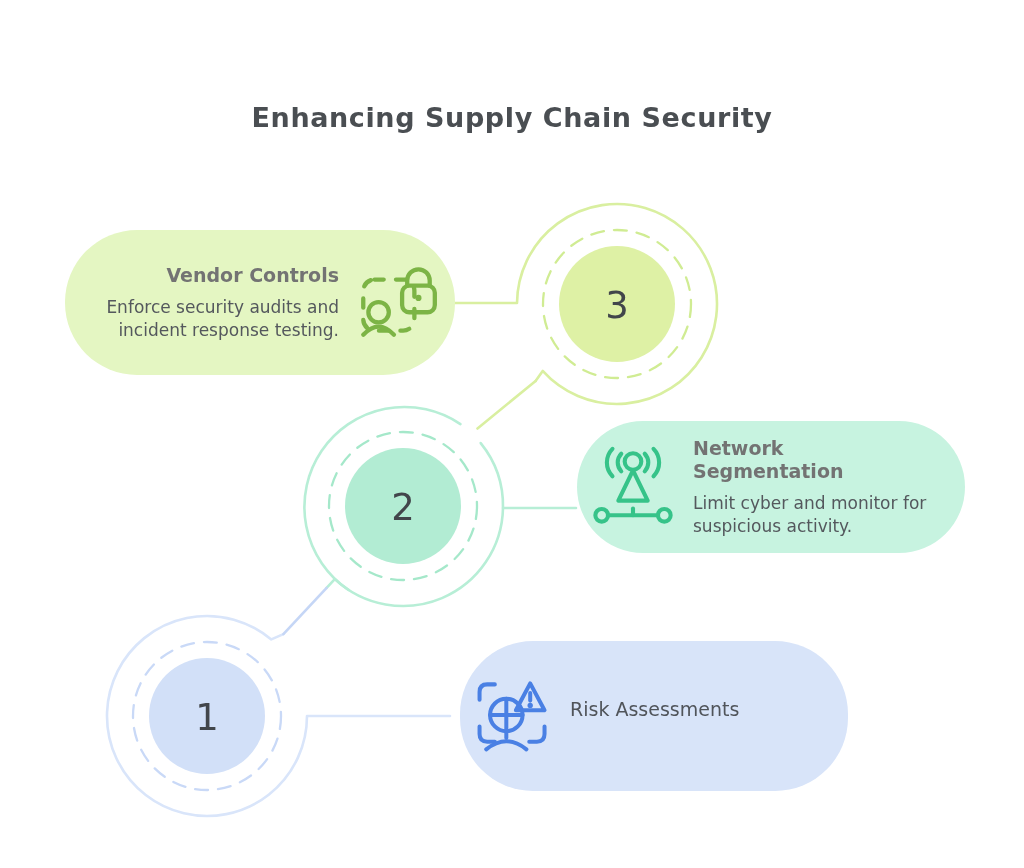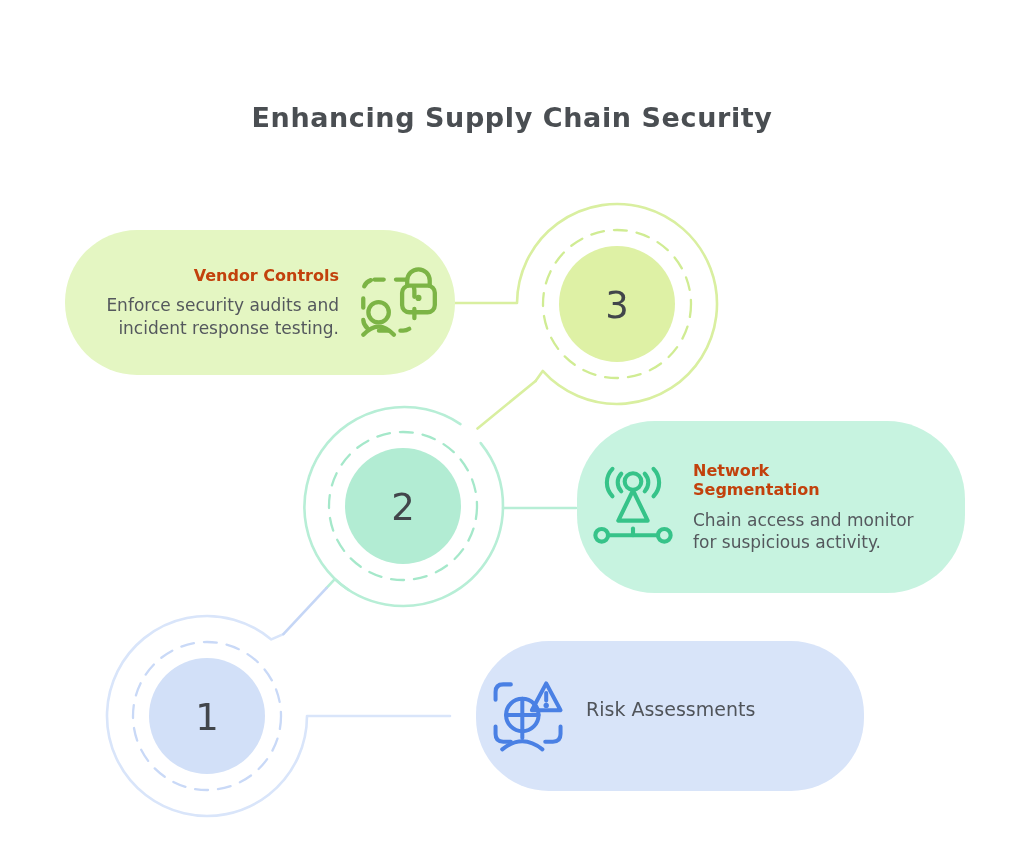--- a/index.html
+++ b/index.html
@@ -37,23 +37,23 @@
   }
   .card {
     position: absolute;
     display: flex;
     align-items: center;
     box-sizing: border-box;
   }
   .card .icon-box { flex: 0 0 auto; }
   .card .text-block { color: #54585d; }
   .card .card-title {
-    font-size: 16px;
+    font-size: 19px;
     font-weight: 700;
-    color: #c2410c;
+    color: #737373;
     line-height: 1.22;
     margin: 0 0 9px 0;
   }
   .card .card-desc {
     font-size: 17px;
     line-height: 1.32;
     margin: 0;
   }
   
   .card.vendor {
@@ -62,31 +62,31 @@
     border-radius: 72px;
     background: #e4f6c2;
     justify-content: flex-end;
     padding-right: 12px;
   }
   .card.vendor .text-block { text-align: right; margin-right: 12px; }
   .card.vendor .card-desc { max-width: 262px; text-align: right; }
   
   .card.network {
     left: 577px; top: 383px;
-    width: 388px; height: 172px;
+    width: 388px; height: 132px;
     border-radius: 78px;
     background: #c7f3e0;
     padding-left: 12px;
   }
   .card.network .text-block { margin-left: 16px; }
   .card.network .card-title { max-width: 200px; }
   .card.network .card-desc { max-width: 236px; }
   
   .card.risk {
-    left: 476px; top: 603px;
+    left: 460px; top: 603px;
     width: 388px; height: 150px;
     border-radius: 73px;
     background: #d8e4f9;
     padding-left: 10px;
     align-items: center;
   }
   .card.risk .text-block { margin-left: 14px; }
   .card.risk .card-title {
     font-size: 19px;
     font-weight: 400;
@@ -156,21 +156,21 @@
           <path d="M 66 8 a 20 20 0 0 1 0 28"></path>
           <circle cx="13" cy="76" r="6.5"></circle>
           <circle cx="77" cy="76" r="6.5"></circle>
           <path d="M 19.5 76 H 70.5"></path>
           <path d="M 45 76 V 69"></path>
         </g>
       </svg>
     </div>
     <div class="text-block">
       <div class="card-title">Network Segmentation</div>
-      <p class="card-desc">Chain access and monitor for suspicious activity.</p>
+      <p class="card-desc">Limit cyber and monitor for suspicious activity.</p>
     </div>
   </div>
 
   <div class="card risk" style="background-color: rgb(216, 228, 249);">
     <div class="icon-box">
       <svg width="86" height="86" viewBox="0 0 90 90" fill="none" stroke-linecap="round" stroke-linejoin="round">
         <g stroke-width="4.2" stroke="#4a80e4">
           <path d="M 10 30 L 10 22 Q 10 14 18 14 L 26 14"></path>
           <path d="M 10 58 L 10 66 Q 10 74 18 74 L 26 74"></path>
           <path d="M 62 74 L 70 74 Q 78 74 78 66 L 78 58"></path>

